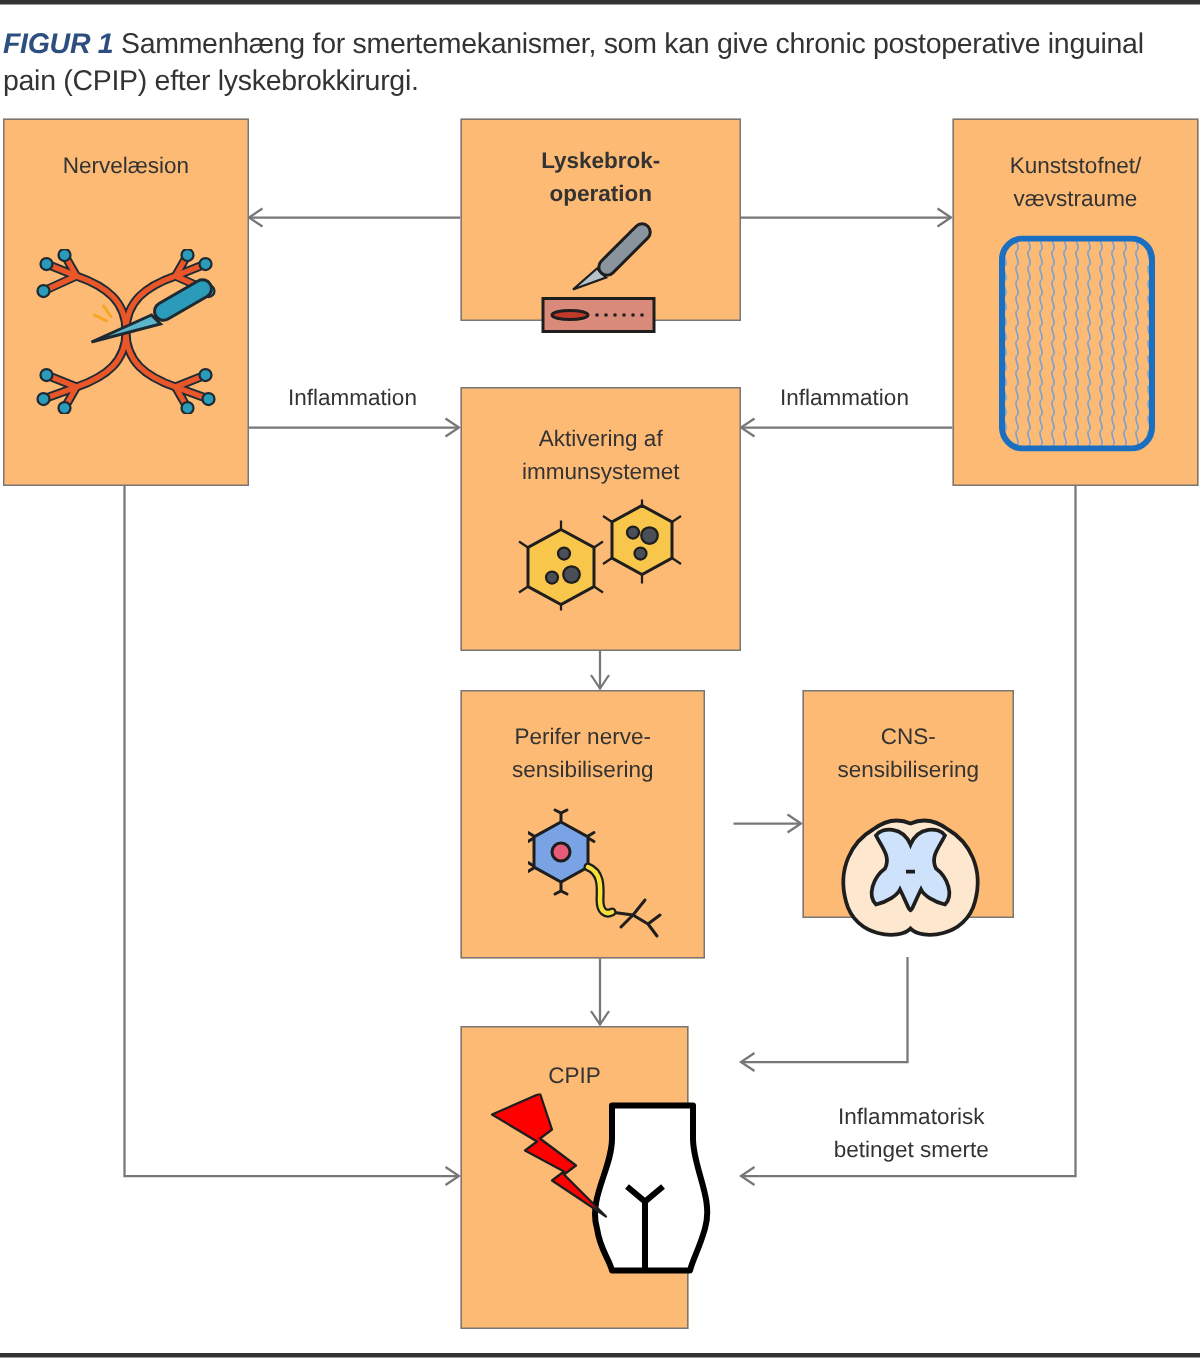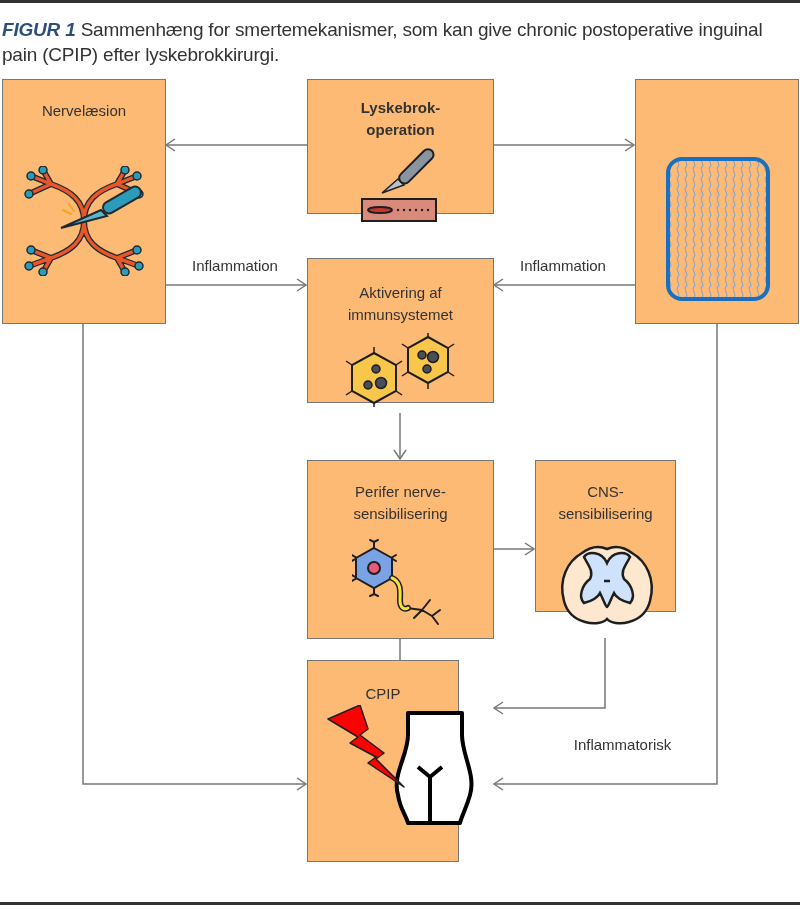--- a/index.html
+++ b/index.html
@@ -52,22 +52,23 @@
 
     <polyline points="717,323 717,784 494,784"></polyline>
     <polyline points="503,778 494,784 503,790"></polyline>
   </g>
 </svg>
 
 <div class="edge-lbl" style="left:170px;top:255px;width:130px;">Inflammation</div>
 <div class="edge-lbl" style="left:498px;top:255px;width:130px;">Inflammation</div>
 <div class="edge-lbl" style="left:115px;top:734px;width:160px;">
 </div>
-<div class="edge-lbl" style="left:540px;top:734px;width:165px;">
+<div class="edge-lbl" style="left:525px;top:734px;width:165px;">
   <div>Inflammatorisk</div>
+  <div>betinget smerte</div>
 </div>
 
 <div class="box" style="left:2px;top:79px;width:164px;height:245px;">
   <div class="lbl" style="top:20px;">Nervelæsion</div>
   <svg class="icon" style="left:18px;top:86px;" width="126" height="110" viewBox="0 0 126 110">
     <g fill="none" stroke="#1e2a33" stroke-width="6" stroke-linecap="round">
       <path d="M63 55 C63 35 50 25 30 18 M30 18 L10 10 M30 18 L22 4 M30 18 L8 28 M63 55 C63 35 76 25 96 18 M96 18 L116 10 M96 18 L104 4 M96 18 L118 28 M63 55 C63 75 50 85 30 92 M30 92 L10 84 M30 92 L22 106 M30 92 L8 100 M63 55 C63 75 76 85 96 92 M96 92 L116 84 M96 92 L104 106 M96 92 L118 100"></path>
     </g>
     <g fill="none" stroke="#e8562a" stroke-width="3.5" stroke-linecap="round">
       <path d="M63 55 C63 35 50 25 30 18 M30 18 L10 10 M30 18 L22 4 M30 18 L8 28 M63 55 C63 35 76 25 96 18 M96 18 L116 10 M96 18 L104 4 M96 18 L118 28 M63 55 C63 75 50 85 30 92 M30 92 L10 84 M30 92 L22 106 M30 92 L8 100 M63 55 C63 75 76 85 96 92 M96 92 L116 84 M96 92 L104 106 M96 92 L118 100"></path>
@@ -110,31 +111,35 @@
       <circle cx="52" cy="65" r="1.2"></circle>
       <circle cx="58" cy="65" r="1.2"></circle>
       <circle cx="64" cy="65" r="1.2"></circle>
       <circle cx="70" cy="65" r="1.2"></circle>
     </g>
   <path d="M24 48 L40 34 L46 40 Z" fill="#b8c2cc" stroke="#1e1e1e" stroke-width="1.5"></path>
   <rect x="36" y="16" width="44" height="11" rx="5.5" transform="rotate(-45 58 21)" fill="#8a949e" stroke="#1e1e1e" stroke-width="2"></rect>
 </svg>
 
 <div class="box" style="left:635px;top:79px;width:164px;height:245px;">
+  <div class="lbl" style="top:20px;">
+    <div>Kunststofnet/</div>
+    <div>vævstraume</div>
+  </div>
   <svg class="icon" style="left:30px;top:77px;" width="104" height="144" viewBox="0 0 104 144">
     <defs>
       <pattern id="wave" width="8" height="10" patternUnits="userSpaceOnUse">
         <path d="M4 0 C1 2.5 7 7.5 4 10" fill="none" stroke="#6a9fe0" stroke-width="1"></path>
       </pattern>
     </defs>
     <rect x="2" y="2" width="100" height="140" rx="14" fill="url(#wave)" stroke="#1a6fc0" stroke-width="4"></rect>
   </svg>
 </div>
 
-<div class="box" style="left:307px;top:258px;width:187px;height:145px;">
+<div class="box" style="left:307px;top:258px;width:187px;height:176px;">
   <div class="lbl" style="top:23px;">
     <div>Aktivering af</div>
     <div>immunsystemet</div>
   </div>
   <svg class="icon" style="left:36px;top:74px;" width="116" height="74" viewBox="0 0 116 74">
     <g stroke="#1e1e1e" stroke-width="1.5">
       <line x1="30" y1="20" x2="30" y2="14"></line>
         <line x1="30" y1="70" x2="30" y2="76"></line>
       <line x1="8" y1="32" x2="2" y2="28"></line>
         <line x1="52" y1="32" x2="58" y2="28"></line>
@@ -153,21 +158,21 @@
       <circle cx="32" cy="36" r="4"></circle>
         <circle cx="24" cy="52" r="4"></circle>
         <circle cx="37" cy="50" r="5.5"></circle>
       <circle cx="78" cy="22" r="4"></circle>
         <circle cx="89" cy="24" r="5.5"></circle>
         <circle cx="83" cy="36" r="4"></circle>
     </g>
   </svg>
 </div>
 
-<div class="box" style="left:307px;top:460px;width:187px;height:179px;">
+<div class="box" style="left:307px;top:460px;width:163px;height:179px;">
   <div class="lbl" style="top:20px;">
     <div>Perifer nerve-</div>
     <div>sensibilisering</div>
   </div>
   <svg class="icon" style="left:44px;top:77px;" width="100" height="90" viewBox="0 0 100 90">
     <g stroke="#1e1e1e" stroke-width="2" fill="none" stroke-linecap="round">
       <path d="M22 12 L22 4 M18 2 L22 4 L26 2"></path>
       <path d="M22 48 L22 56 M18 58 L22 56 L26 58"></path>
       <path d="M5 20 L0 17 M0 23 L5 20"></path>
       <path d="M5 40 L0 43 M0 37 L5 40"></path>
@@ -186,21 +191,21 @@
     <div>CNS-</div>
     <div>sensibilisering</div>
   </div>
   <svg class="icon" style="left:22px;top:80px;" width="98" height="86" viewBox="0 0 98 86">
     <path d="M49 78 C42 86 12 84 6 60 C0 38 10 20 24 12 C32 6 40 4 49 8 C58 4 66 6 74 12 C88 20 98 38 92 60 C86 84 56 86 49 78 Z" fill="#fde8cf" stroke="#1e1e1e" stroke-width="2.5"></path>
     <path d="M49 22 C44 10 30 10 26 16 C30 24 36 30 32 38 C24 44 20 56 26 62 C34 60 40 56 42 52 C46 60 48 66 49 66 C50 66 52 60 56 52 C58 56 64 60 72 62 C78 56 74 44 66 38 C62 30 68 24 72 16 C68 10 54 10 49 22 Z" fill="#cfe2fb" stroke="#1e1e1e" stroke-width="2.5"></path>
     <line x1="46" y1="40" x2="52" y2="40" stroke="#1e1e1e" stroke-width="2.5"></line>
   </svg>
 </div>
 
-<div class="box" style="left:307px;top:660px;width:152px;height:202px;">
+<div class="box" style="left:307px;top:684px;width:152px;height:202px;">
   <div class="lbl" style="top:22px;">CPIP</div>
   <svg class="icon" style="left:18px;top:44px;" width="150" height="150" viewBox="0 0 150 150">
     <path d="M82 8 L136 8 L136 30 C136 50 150 70 144 90 C140 104 136 110 134 118 L82 118 C80 110 74 104 72 90 C66 70 82 50 82 30 Z" fill="#fff" stroke="#000" stroke-width="4" stroke-linejoin="round"></path>
     <line x1="104" y1="72" x2="104" y2="118" stroke="#000" stroke-width="4"></line>
     <path d="M92 62 L104 72 L116 62" fill="none" stroke="#000" stroke-width="4"></path>
     <path d="M0 -8 L32 -22 L40 2 L32 8 L56 26 L48 32 L76 60 L40 36 L48 30 L22 16 L30 10 Z" fill="#ff0000" stroke="#1e1e1e" stroke-width="1.5" stroke-linejoin="round" transform="translate(2,22)"></path>
   </svg>
 </div>
 
 <div class="rule" style="top:902px;"></div>

